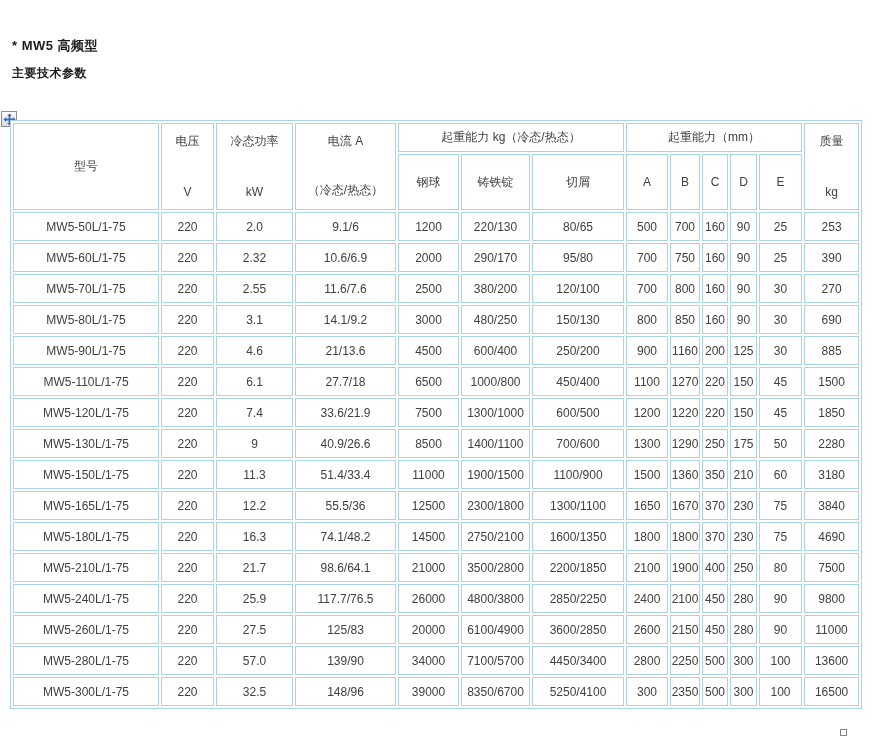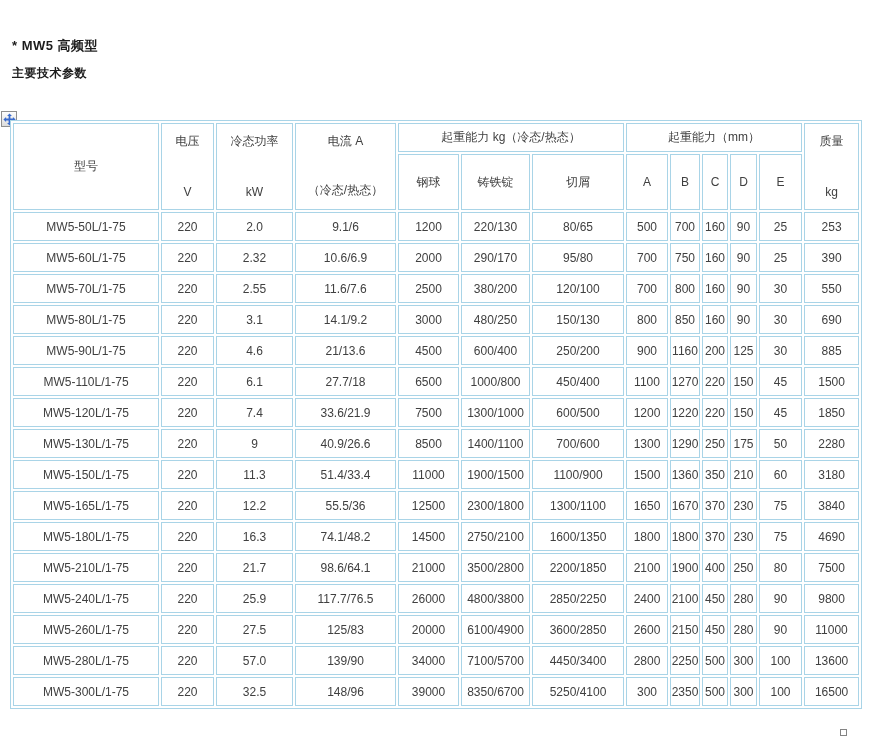--- a/index.html
+++ b/index.html
@@ -202,21 +202,21 @@
           <td class="data-cell">2.55</td>
           <td class="data-cell">11.6/7.6</td>
           <td class="data-cell">2500</td>
           <td class="data-cell">380/200</td>
           <td class="data-cell">120/100</td>
           <td class="data-cell">700</td>
           <td class="data-cell">800</td>
           <td class="data-cell">160</td>
           <td class="data-cell">90</td>
           <td class="data-cell">30</td>
-          <td class="data-cell">550</td>
+          <td class="data-cell">270</td>
         </tr>
         <tr>
           <td class="data-cell">MW5-80L/1-75</td>
           <td class="data-cell">220</td>
           <td class="data-cell">3.1</td>
           <td class="data-cell">14.1/9.2</td>
           <td class="data-cell">3000</td>
           <td class="data-cell">480/250</td>
           <td class="data-cell">150/130</td>
           <td class="data-cell">800</td>

